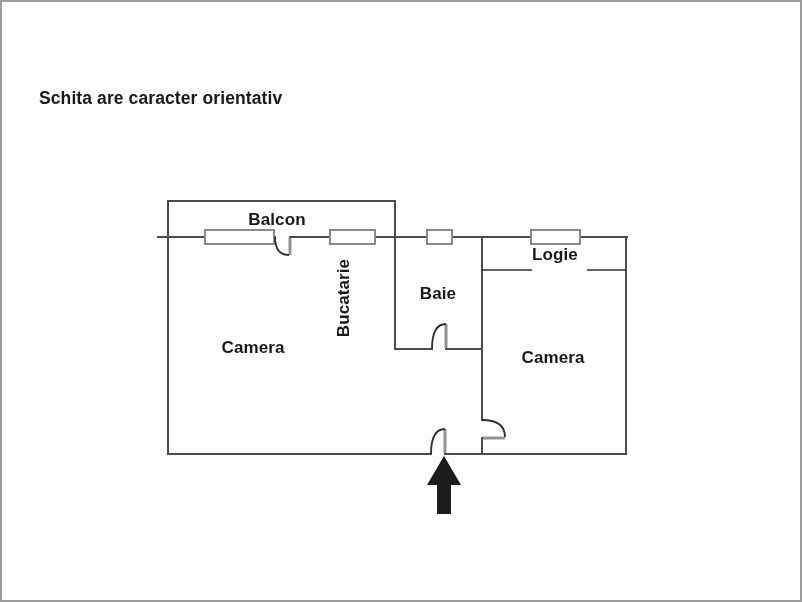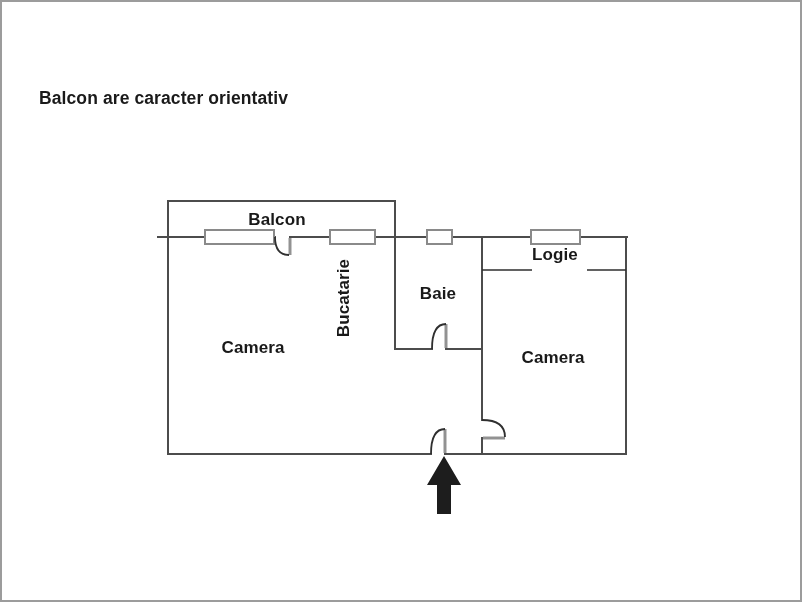--- a/index.html
+++ b/index.html
@@ -29,21 +29,21 @@
     font-size: 17px;
     font-weight: 600;
     letter-spacing: 0.1px;
   }
 </style>
 </head>
 <body>
 
 <div class="page">
 
-  <div class="disclaimer">Balcon are caracter orientativ</div>
+  <div class="disclaimer">Schita are caracter orientativ</div>
 
   <svg class="plan" width="802" height="602" viewBox="0 0 802 602" xmlns="http://www.w3.org/2000/svg">
 
     <g fill="none" stroke-width="2" stroke-linecap="square" stroke="#4c4c4c">
 
       <path d="M166,199 H393"></path>
       <path d="M166,199 V452"></path>
       <path d="M156,235 H273"></path>
       <path d="M288,235 H625"></path>
       <path d="M393,199 V347"></path>

